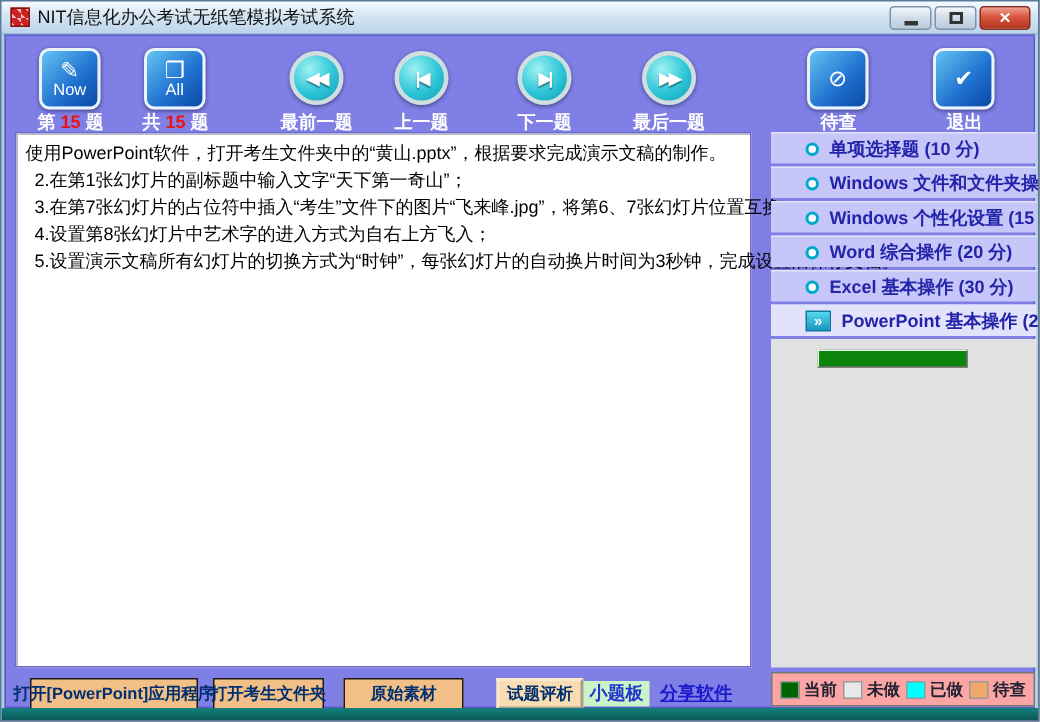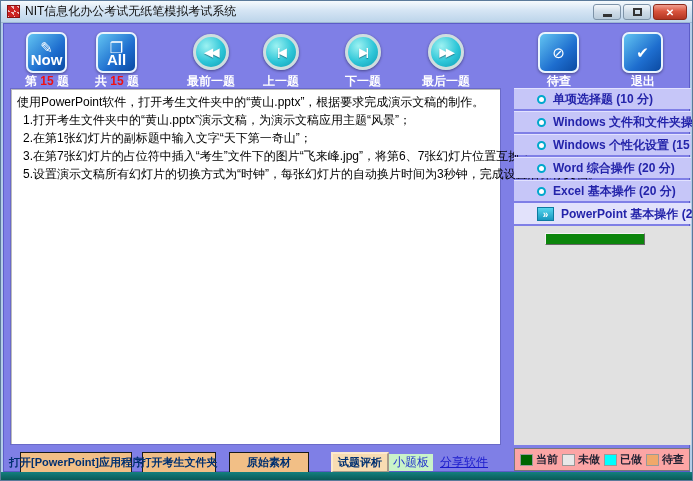--- a/index.html
+++ b/index.html
@@ -21,21 +21,21 @@
   .glyph-max{width:9px;height:8px;border:2px solid #333;}
   
   .app{position:absolute;top:22px;left:2px;right:2px;bottom:8px;background:#7f7fe6;border:1px solid #5c5cc8;}
   .frame-bottom{position:absolute;left:0;right:0;bottom:0;height:8px;
     background:linear-gradient(#13807e,#0a5a58);}
   
   .sqbtn{position:absolute;top:8px;width:41px;height:41px;border:2px solid #e9f4fd;border-radius:7px;
     background:linear-gradient(135deg,#62c4f2 0%,#1e6ecf 60%,#0b4aa2 100%);
     box-shadow:0 1px 3px rgba(0,0,20,.45);display:flex;flex-direction:column;align-items:center;justify-content:center;color:#fff;}
   .sqbtn .big{font-size:15px;line-height:14px;}
-  .sqbtn .small{font-size:15px;font-weight:bold;line-height:10px;}
+  .sqbtn .small{font-size:11px;font-weight:normal;line-height:10px;}
   .tlabel{position:absolute;top:49px;width:80px;text-align:center;color:#fff;font-size:12px;font-weight:bold;}
   .tlabel .red{color:#ee1111;}
   .navbtn{position:absolute;top:10px;width:36px;height:36px;border-radius:50%;
     border:3px solid #cfdede;background:radial-gradient(circle at 35% 30%,#9df2f2,#2ec6d8 55%,#0d9cb4);
     box-shadow:0 1px 3px rgba(0,0,20,.45);display:flex;align-items:center;justify-content:center;}
   .navglyph{color:#fff;font-size:11px;font-weight:bold;letter-spacing:-2px;text-shadow:0 1px 1px rgba(0,40,60,.5);}
   
   .qpanel{position:absolute;left:6px;top:64px;width:491px;height:357px;background:#fff;
     border:1px solid #6a6ac8;box-shadow:inset 1px 1px 0 #bbb;padding:4px 6px;color:#000;}
   .qline{font-size:12px;line-height:18px;white-space:nowrap;}
@@ -49,21 +49,21 @@
   .ring-icon{width:9px;height:9px;border:2px solid #00a8cc;border-radius:50%;background:#fff;flex:0 0 auto;}
   .pp-icon{width:17px;height:14px;background:linear-gradient(#55d6ee,#1898c0);border:1px solid #0c7ba0;
     color:#fff;font-size:10px;font-weight:bold;line-height:13px;text-align:center;flex:0 0 auto;}
   .graypanel{position:absolute;left:0;top:138px;width:177px;height:219px;background:#e1e1e1;}
   .qnum-btn{position:absolute;left:31px;top:7px;width:100px;height:12px;background:#0c850c;
     border-top:1px solid #f2f2f2;border-left:1px solid #f2f2f2;border-right:1px solid #666;border-bottom:1px solid #666;}
   
   .tanbtn{position:absolute;top:428px;height:21px;background:#f2bf86;border:1px solid #1a1a1a;
     color:#003070;font-size:11px;font-weight:bold;display:flex;align-items:center;justify-content:center;white-space:nowrap;}
   .tanbtn.light{background:#f8dcb2;border:2px outset #fce9cd;margin-left:12px;}
-  .minilink{position:absolute;top:430px;height:17px;font-size:12px;font-weight:normal;color:#2233cc;
+  .minilink{position:absolute;top:430px;height:17px;font-size:12px;font-weight:bold;color:#2233cc;
     display:flex;align-items:center;padding:0 4px;white-space:nowrap;}
   .minilink.board{background:#c9f3c9;}
   .minilink.share{text-decoration:underline;color:#1a1acc;}
   .legend{position:absolute;left:510px;top:424px;width:176px;height:23px;background:#fca5a5;border:1px solid #777;
     display:flex;align-items:center;justify-content:space-around;padding:0 3px;}
   .leg-item{display:flex;align-items:center;gap:3px;}
   .leg-swatch{width:13px;height:12px;border:1px solid #999;}
   .leg-label{font-size:11px;font-weight:bold;color:#223;}
 </style>
 </head>
@@ -129,23 +129,23 @@
       <span class="big">⊘</span>
     </div>
     <div class="tlabel" style="left:515px;">待查</div>
     <div class="sqbtn" style="left:618px;">
       <span class="big">✔</span>
     </div>
     <div class="tlabel" style="left:599px;">退出</div>
 
     <div class="qpanel">
       <div class="qline">使用PowerPoint软件，打开考生文件夹中的“黄山.pptx”，根据要求完成演示文稿的制作。</div>
-      <div class="qline qitem">1.打开考生文件夹中的“黄山.pptx”演示文稿，为演示文稿应用主题“风景”；</div>
       <div class="qline qitem">2.在第1张幻灯片的副标题中输入文字“天下第一奇山”；</div>
       <div class="qline qitem">3.在第7张幻灯片的占位符中插入“考生”文件下的图片“飞来峰.jpg”，将第6、7张幻灯片位置互换；</div>
+      <div class="qline qitem">4.设置第8张幻灯片中艺术字的进入方式为自右上方飞入；</div>
       <div class="qline qitem">5.设置演示文稿所有幻灯片的切换方式为“时钟”，每张幻灯片的自动换片时间为3秒钟，完成设置后保存文档。</div>
     </div>
 
     <div class="sidebar">
       <div class="sec">
         <span class="ring-icon"></span>
         <span>单项选择题 (10 分)</span>
       </div>
       <div class="sec">
         <span class="ring-icon"></span>
@@ -154,21 +154,21 @@
       <div class="sec">
         <span class="ring-icon"></span>
         <span>Windows 个性化设置 (15 分)</span>
       </div>
       <div class="sec">
         <span class="ring-icon"></span>
         <span>Word 综合操作 (20 分)</span>
       </div>
       <div class="sec">
         <span class="ring-icon"></span>
-        <span>Excel 基本操作 (20 分)</span>
+        <span>Excel 基本操作 (30 分)</span>
       </div>
       <div class="sec current">
         <span class="pp-icon">»</span>
         <span>PowerPoint 基本操作 (20 分)</span>
       </div>
       <div class="graypanel">
         <div class="qnum-btn"></div>
       </div>
     </div>
 

